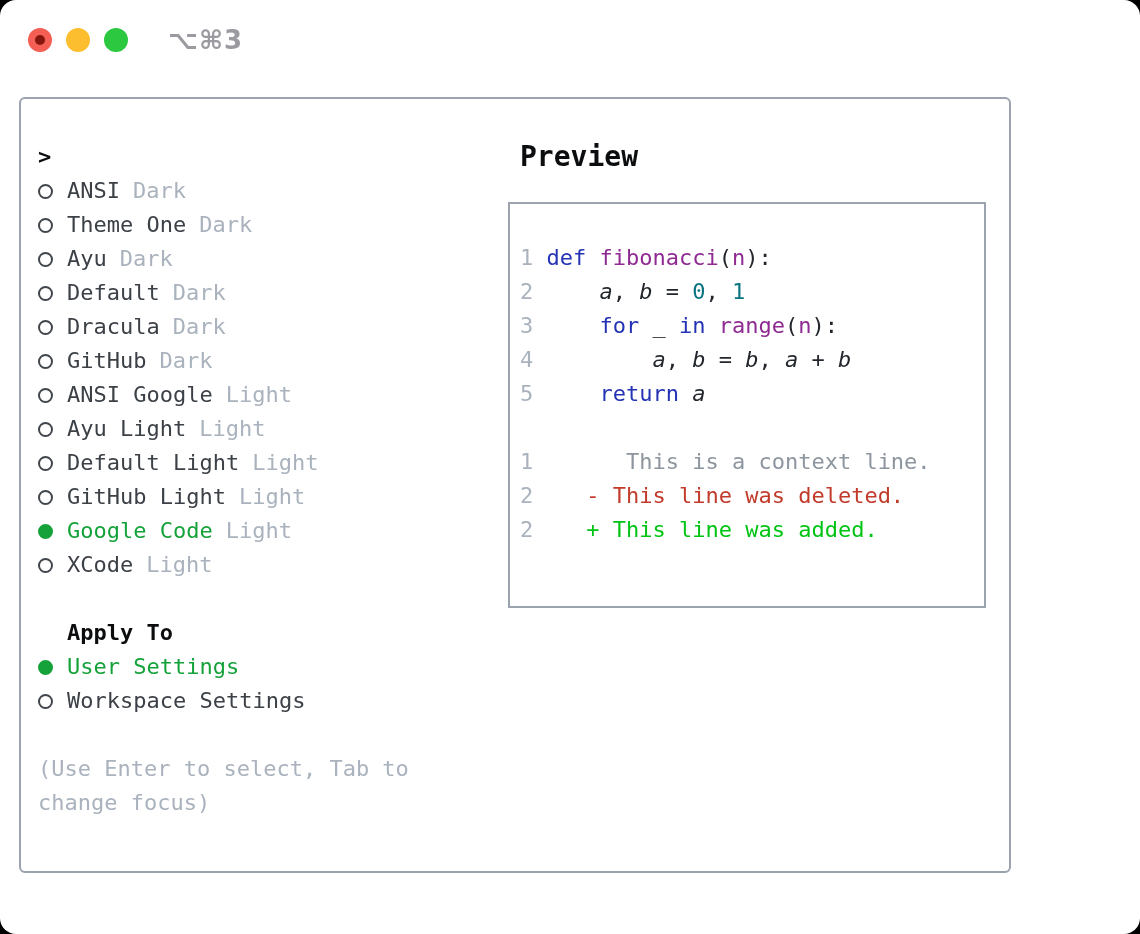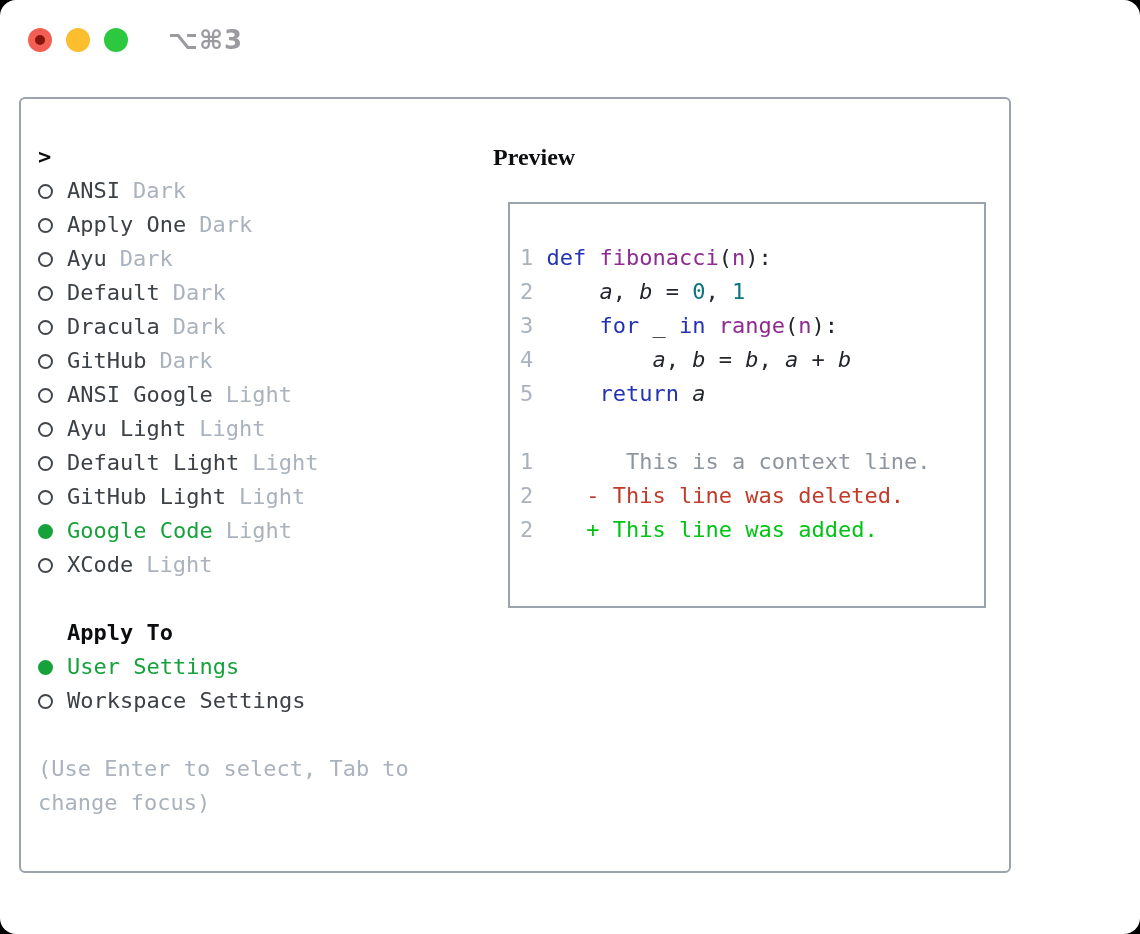--- a/index.html
+++ b/index.html
@@ -90,25 +90,24 @@
   }
   .bold{font-weight:bold;color:var(--text-black);}
   .name{white-space:pre;}
   .name.selected{color:var(--accent-green);}
   .variant{color:var(--muted);margin-left:13px;white-space:pre;}
   .hint{
     height:34px;line-height:34px;
     color:var(--muted);white-space:pre;
   }
   .preview-label{
-    position:absolute;left:472px;top:41px;
+    position:absolute;left:499px;top:41px;
     height:34px;line-height:34px;
-    font-size:24px;font-weight:bold;
+    font-size:28px;font-weight:bold;
     color:var(--text-black);
-    font-family:Liberation Serif, serif;
   }
   .preview-box{
     position:absolute;left:487px;top:103px;
     width:474px;height:402px;
     border:2px solid var(--border);
     box-sizing:content-box;
     overflow:hidden;
   }
   #preview-code{
     padding:37px 0 0 10px;
@@ -141,21 +140,21 @@
 
   <div class="panel">
 
     <div class="left-col">
       <div class="row">
         <span class="slot"><span class="prefix">&gt;</span></span>
       </div>
 
       <div id="theme-list">
           <div class="row"><span class="slot"><span class="circle"></span></span><span class="name">ANSI</span><span class="variant">Dark</span></div>
-          <div class="row"><span class="slot"><span class="circle"></span></span><span class="name">Apply One</span><span class="variant">Dark</span></div>
+          <div class="row"><span class="slot"><span class="circle"></span></span><span class="name">Theme One</span><span class="variant">Dark</span></div>
           <div class="row"><span class="slot"><span class="circle"></span></span><span class="name">Ayu</span><span class="variant">Dark</span></div>
           <div class="row"><span class="slot"><span class="circle"></span></span><span class="name">Default</span><span class="variant">Dark</span></div>
           <div class="row"><span class="slot"><span class="circle"></span></span><span class="name">Dracula</span><span class="variant">Dark</span></div>
           <div class="row"><span class="slot"><span class="circle"></span></span><span class="name">GitHub</span><span class="variant">Dark</span></div>
           <div class="row"><span class="slot"><span class="circle"></span></span><span class="name">ANSI Google</span><span class="variant">Light</span></div>
           <div class="row"><span class="slot"><span class="circle"></span></span><span class="name">Ayu Light</span><span class="variant">Light</span></div>
           <div class="row"><span class="slot"><span class="circle"></span></span><span class="name">Default Light</span><span class="variant">Light</span></div>
           <div class="row"><span class="slot"><span class="circle"></span></span><span class="name">GitHub Light</span><span class="variant">Light</span></div>
           <div class="row"><span class="slot"><span class="circle filled"></span></span><span class="name selected">Google Code</span><span class="variant">Light</span></div>
           <div class="row"><span class="slot"><span class="circle"></span></span><span class="name">XCode</span><span class="variant">Light</span></div>

